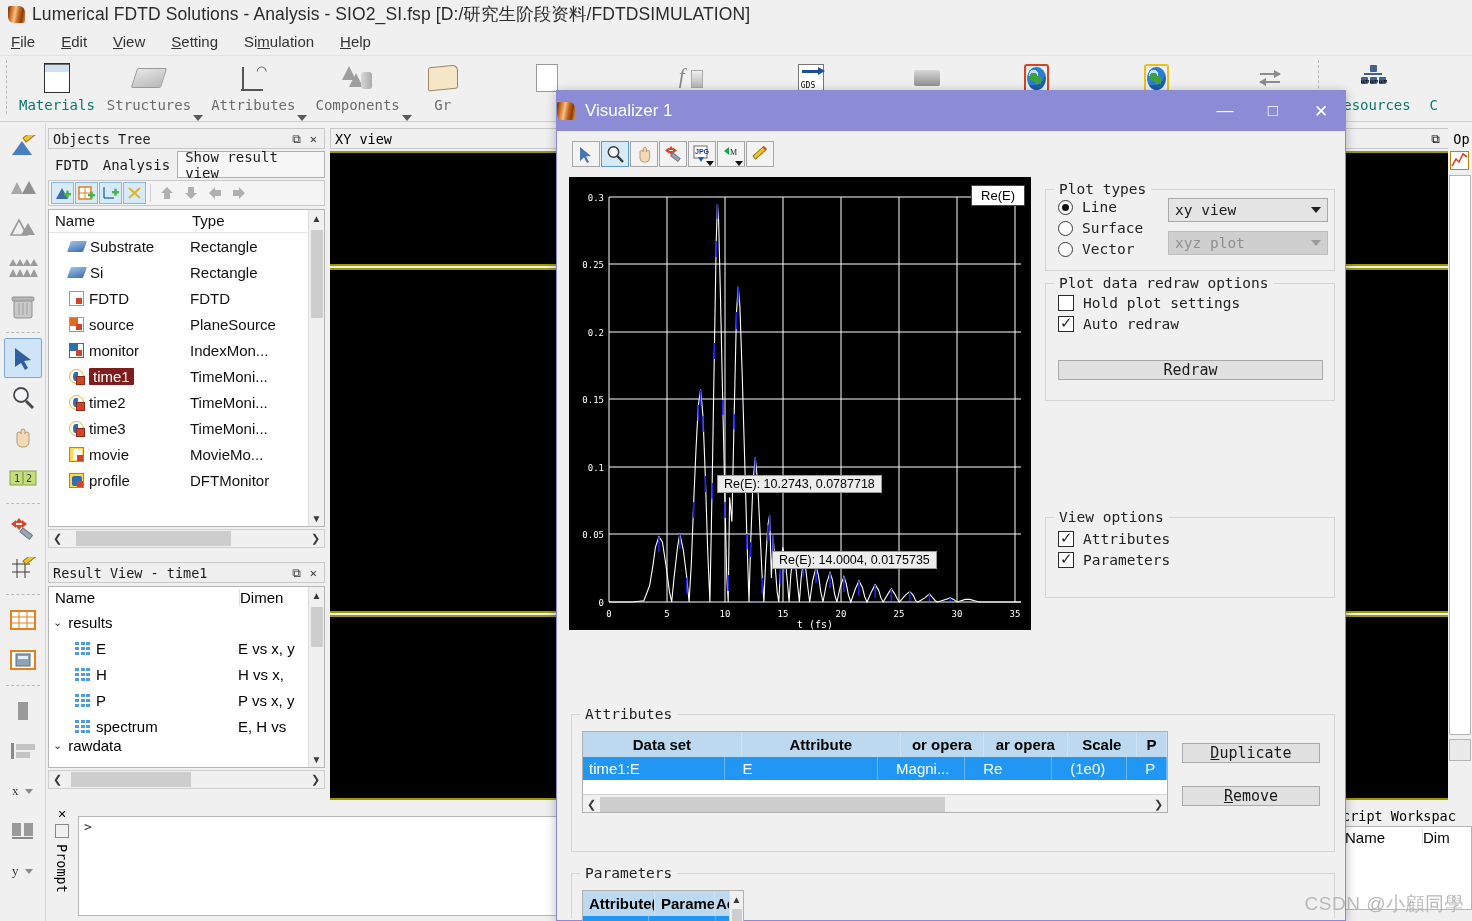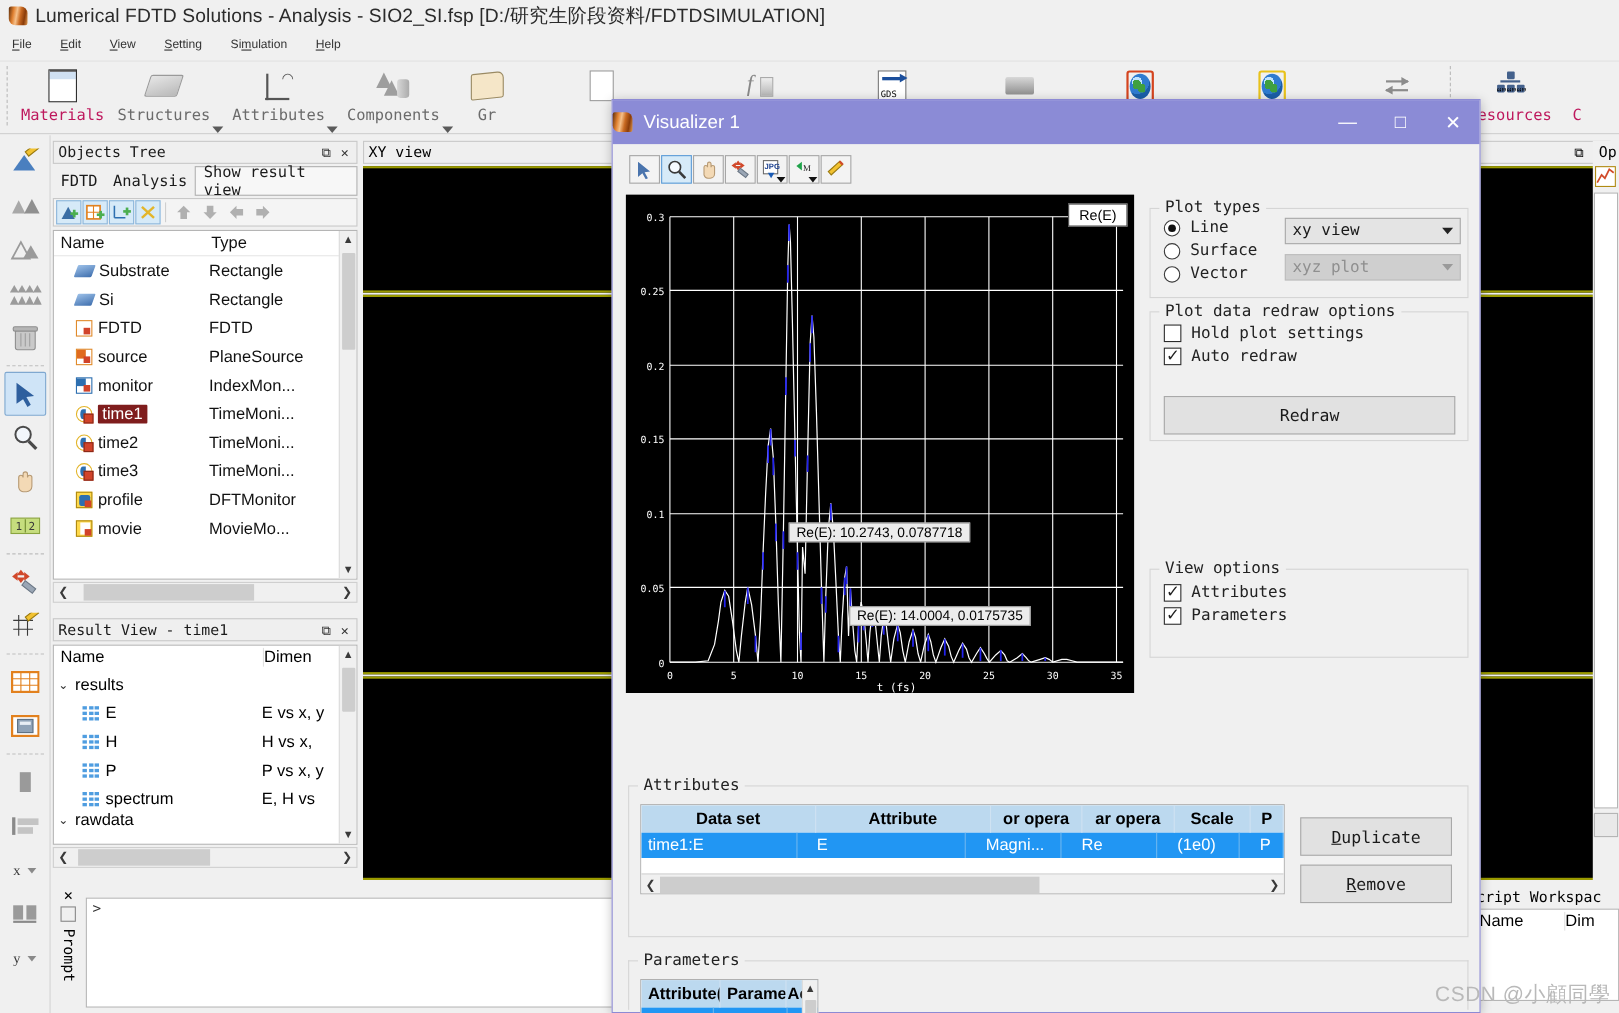--- a/index.html
+++ b/index.html
@@ -26,38 +26,38 @@
     flex: none;
   }
   .title-text { font-size: 17.5px; color: #2b2b2b; white-space: nowrap; letter-spacing: .1px; }
 
   
   .menubar {
     position: absolute; left: 0; top: 28px; width: 1472px; height: 26px;
     display: flex; align-items: center; padding-left: 8px; gap: 20px;
     background: #f0f0f0;
   }
-  .menu-item { font-size: 11px; color: #333; padding: 1px 3px; cursor: default; white-space: nowrap; }
+  .menu-item { font-size: 15px; color: #333; padding: 1px 3px; cursor: default; white-space: nowrap; }
   .menu-item .u { text-decoration: underline; }
 
   
   .ribbon {
     position: absolute; left: 0; top: 55px; width: 1472px; height: 67px;
     background: #f0f0f0; border-top: 1px solid #e2e2e2; border-bottom: 1px solid #cfcfcf;
     display: flex; align-items: flex-start;
   }
   .rb-sep { width: 1px; height: 54px; margin: 4px 6px; border-left: 1px dashed #b9b9b9; }
   .rb-btn {
     height: 64px; min-width: 58px; padding: 3px 6px 0;
     display: flex; flex-direction: column; align-items: center; justify-content: flex-start;
     cursor: default;
   }
   .rb-ico { height: 38px; display: flex; align-items: center; justify-content: center; }
   .rb-lbl { font-family: "DejaVu Sans Mono", monospace; font-size: 14px; color: #6b6b6b; white-space: nowrap; }
-  .rb-lbl.on { color: #be185d; }
+  .rb-lbl.on { color: #0f766e; }
   .rb-arrow { align-self: flex-end; margin: 26px 2px 0 -4px; width: 0; height: 0;
     border-left: 5px solid transparent; border-right: 5px solid transparent; border-top: 6px solid #5a5a5a; }
 
   
   .g-materials { width: 26px; height: 30px; background: #fff; border: 1.5px solid #2f2f2f;
      background-image: linear-gradient(#cfe0f2 0 0); background-size: 100% 8px; background-repeat: no-repeat;
      box-shadow: inset 0 12px 0 -11px #6b6b6b, inset 0 18px 0 -17px #6b6b6b, inset 0 24px 0 -23px #6b6b6b; }
   .g-cube { width: 30px; height: 20px; background: linear-gradient(160deg,#e6e6e6,#b9b9b9); transform: skewX(-18deg); border: 1px solid #9a9a9a; border-radius: 2px; }
   .g-attr { width: 30px; height: 30px; position: relative; }
   .g-attr:before { content:""; position:absolute; left:3px; bottom:2px; width:22px; height:2px; background:#555; }
@@ -254,21 +254,21 @@
   .chk.on:after { content:"✓"; position:absolute; left:1px; top:-3px; font-size: 15px; color:#222; }
   .lbl-m { font-family:"DejaVu Sans Mono",monospace; font-size: 14.5px; color:#222; }
   .combo {
     height: 24px; border: 1px solid #a9a9a9; background: #e4e4e4; display:flex; align-items:center;
     padding: 0 6px; font-family:"DejaVu Sans Mono",monospace; font-size: 14.5px; color:#1a1a1a;
   }
   .combo.dim { color:#8f8f8f; background:#cfcfcf; border-color:#bdbdbd; }
   .combo .caret { margin-left:auto; width:0; height:0; border-left:5px solid transparent; border-right:5px solid transparent; border-top:6px solid #222; }
   .combo.dim .caret { border-top-color:#9a9a9a; }
   .btn {
-    height: 35px; border: 1px solid #a9a9a9; background: #e1e1e1;
+    height: 20px; border: 1px solid #a9a9a9; background: #e1e1e1;
     display:flex; align-items:center; justify-content:center;
     font-family:"DejaVu Sans Mono",monospace; font-size: 15px; color:#1a1a1a;
   }
   .btn .caret { position:absolute; right:10px; width:0; height:0; border-left:5px solid transparent; border-right:5px solid transparent; border-top:6px solid #222; }
   .btn .u { text-decoration: underline; }
 
   
   .tbl { border: 1px solid #b0b0b0; background:#fff; }
   .tbl .th { display:flex; background:#bcd9ef; font-weight:bold; font-size:15px; }
   .tbl .th div { padding: 4px 6px; text-align:center; border-right:1px solid #cfe2f2; white-space:nowrap; overflow:hidden; }
@@ -705,31 +705,31 @@
       </div>
       <div class="treerow">
         <div class="nm ind1">
             <span class="ico ico-time"></span>
             <span>time3</span>
           </div>
         <div class="ty">TimeMoni...</div>
       </div>
       <div class="treerow">
         <div class="nm ind1">
+            <span class="ico ico-movie"></span>
+            <span>movie</span>
+          </div>
+        <div class="ty">MovieMo...</div>
+      </div>
+      <div class="treerow">
+        <div class="nm ind1">
             <span class="ico ico-prof"></span>
             <span>profile</span>
           </div>
         <div class="ty">DFTMonitor</div>
-      </div>
-      <div class="treerow">
-        <div class="nm ind1">
-            <span class="ico ico-movie"></span>
-            <span>movie</span>
-          </div>
-        <div class="ty">MovieMo...</div>
       </div>
 
       <div class="vscroll">
         <div class="up">▲</div>
         <div class="thumb" style="top:20px; height:88px;"></div>
         <div class="dn">▼</div>
       </div>
     </div>
 
     <div class="hscroll">

